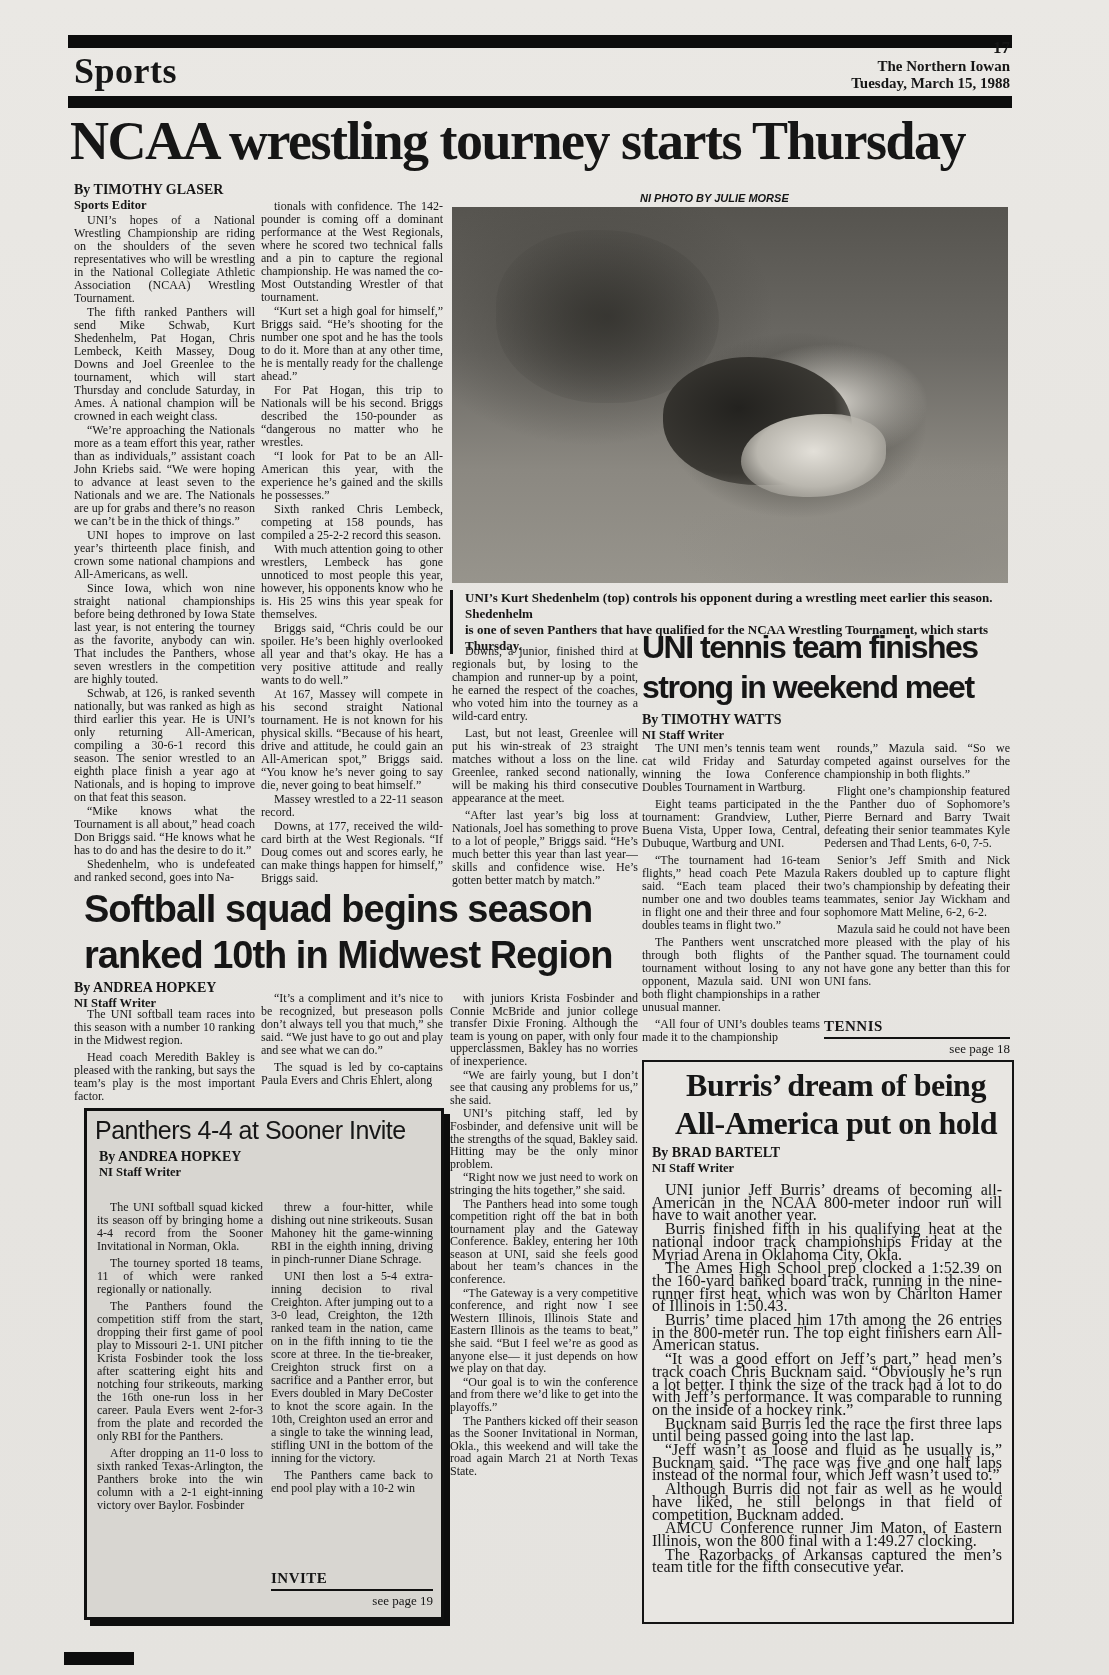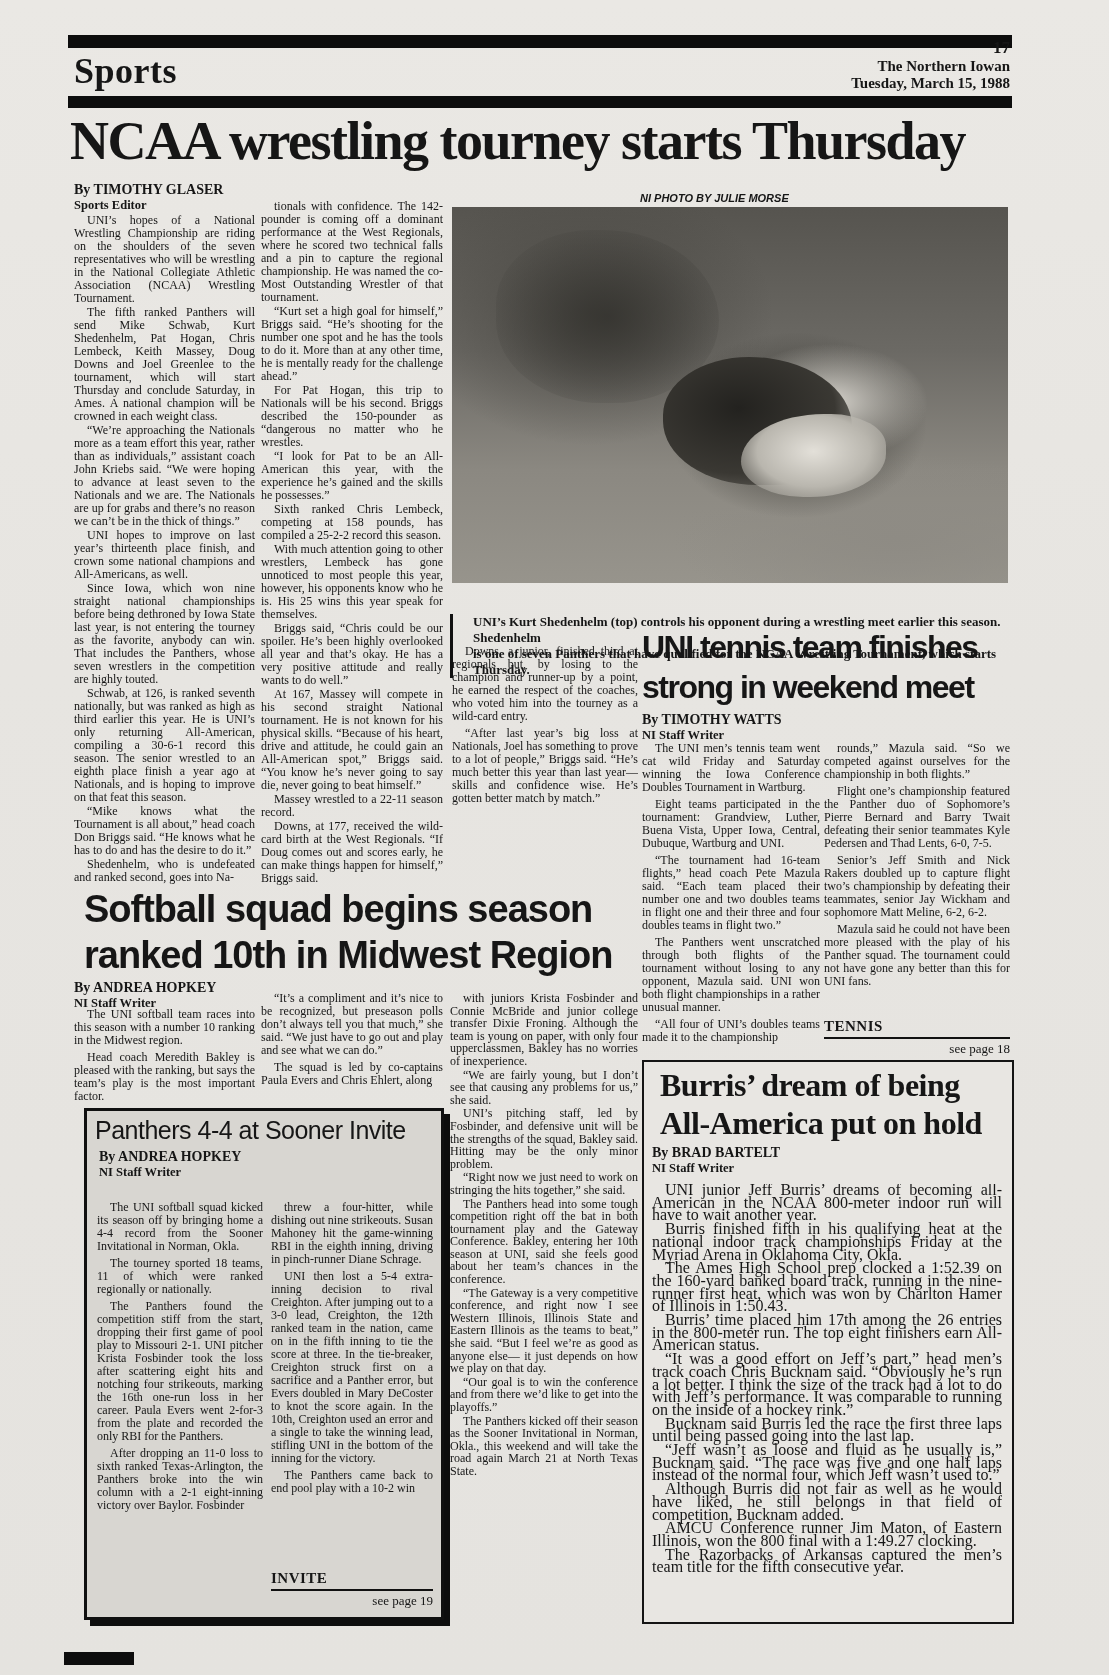--- a/index.html
+++ b/index.html
@@ -55,21 +55,21 @@
   </div>
 
   <div class="abs sans" style="left:640px;top:192px;width:368px;text-align:left;font-weight:bold;font-size:11px;font-style:italic;">NI PHOTO BY JULIE MORSE</div>
 
   <div class="abs photo" style="left:452px;top:207px;width:556px;height:376px;">
     <div class="blob3"></div>
     <div class="blob1"></div>
     <div class="blob2"></div>
   </div>
 
-  <div class="abs" style="left:450px;top:590px;width:548px;border-left:3px solid #111;padding-left:20px;margin-top:24px;">
+  <div class="abs" style="left:450px;top:590px;width:548px;border-left:3px solid #111;padding-left:12px;">
     <div class="caption">UNI’s Kurt Shedenhelm (top) controls his opponent during a wrestling meet earlier this season. Shedenhelm</div>
     <div class="caption">is one of seven Panthers that have qualified for the NCAA Wrestling Tournament, which starts Thursday.</div>
   </div>
 
   <div class="abs body-col" style="left:74px;top:214px;width:181px;height:690px;">
       <p>UNI’s hopes of a National Wrestling Championship are riding on the shoulders of the seven representatives who will be wrestling in the National Collegiate Athletic Association (NCAA) Wrestling Tournament.</p>
       <p>The fifth ranked Panthers will send Mike Schwab, Kurt Shedenhelm, Pat Hogan, Chris Lembeck, Keith Massey, Doug Downs and Joel Greenlee to the tournament, which will start Thursday and conclude Saturday, in Ames. A national champion will be crowned in each weight class.</p>
       <p>“We’re approaching the Nationals more as a team effort this year, rather than as individuals,” assistant coach John Kriebs said. “We were hoping to advance at least seven to the Nationals and we are. The Nationals are up for grabs and there’s no reason we can’t be in the thick of things.”</p>
       <p>UNI hopes to improve on last year’s thirteenth place finish, and crown some national champions and All-Americans, as well.</p>
       <p>Since Iowa, which won nine straight national championships before being dethroned by Iowa State last year, is not entering the tourney as the favorite, anybody can win. That includes the Panthers, whose seven wrestlers in the competition are highly touted.</p>
@@ -84,20 +84,21 @@
       <p>“I look for Pat to be an All-American this year, with the experience he’s gained and the skills he possesses.”</p>
       <p>Sixth ranked Chris Lembeck, competing at 158 pounds, has compiled a 25-2-2 record this season.</p>
       <p>With much attention going to other wrestlers, Lembeck has gone unnoticed to most people this year, however, his opponents know who he is. His 25 wins this year speak for themselves.</p>
       <p>Briggs said, “Chris could be our spoiler. He’s been highly overlooked all year and that’s okay. He has a very positive attitude and really wants to do well.”</p>
       <p>At 167, Massey will compete in his second straight National tournament. He is not known for his physical skills. “Because of his heart, drive and attitude, he could gain an All-American spot,” Briggs said. “You know he’s never going to say die, never going to beat himself.”</p>
       <p>Massey wrestled to a 22-11 season record.</p>
       <p>Downs, at 177, received the wild-card birth at the West Regionals. “If Doug comes out and scores early, he can make things happen for himself,” Briggs said.</p>
     </div>
   <div class="abs body-col gap-col" style="left:452px;top:645px;width:186px;height:274px;">
       <p>Downs, a junior, finished third at regionals but, by losing to the champion and runner-up by a point, he earned the respect of the coaches, who voted him into the tourney as a wild-card entry.</p>
+      <p>Last, but not least, Greenlee will put his win-streak of 23 straight matches without a loss on the line. Greenlee, ranked second nationally, will be making his third consecutive appearance at the meet.</p>
       <p>“After last year’s big loss at Nationals, Joel has something to prove to a lot of people,” Briggs said. “He’s much better this year than last year—skills and confidence wise. He’s gotten better match by match.”</p>
     </div>
 
   <div class="abs sans-headline" style="left:642px;top:627px;font-size:32px;line-height:40px;letter-spacing:-1.5px;">
     <div>UNI tennis team finishes</div>
     <div>strong in weekend meet</div>
   </div>
   <div class="abs" style="left:642px;top:712px;">
     <div class="byline">By TIMOTHY WATTS</div>
     <div class="byline-role">NI Staff Writer</div>
@@ -166,21 +167,21 @@
         <p>The Panthers came back to end pool play with a 10-2 win</p>
       </div>
     <div style="position:absolute;left:184px;bottom:8px;width:162px;">
       <div class="jump-label">INVITE</div>
       <div class="jump-rule"></div>
       <div class="jump-page">see page 19</div>
     </div>
   </div>
 
   <div class="abs" style="left:642px;top:1060px;width:368px;height:560px;border:2.5px solid #141414;background:#e8e6e2;">
-    <div class="serifbold" style="font-size:32px;line-height:38px;letter-spacing:-0.5px;margin:4px 0 0 16px;white-space:nowrap;">
+    <div class="serifbold" style="font-size:32px;line-height:38px;letter-spacing:-0.5px;margin:4px 0 0 16px;white-space:nowrap;text-align:center;">
       <div>Burris’ dream of being</div>
       <div>All-America put on hold</div>
     </div>
     <div style="margin:3px 0 0 8px;">
       <div class="byline">By BRAD BARTELT</div>
       <div class="byline-role">NI Staff Writer</div>
     </div>
     <div class="body-col" style="position:absolute;left:8px;top:122px;width:350px;height:432px;font-size:16px;line-height:12.7px;">
         <p>UNI junior Jeff Burris’ dreams of becoming all-American in the NCAA 800-meter indoor run will have to wait another year.</p>
         <p>Burris finished fifth in his qualifying heat at the national indoor track championships Friday at the Myriad Arena in Oklahoma City, Okla.</p>

